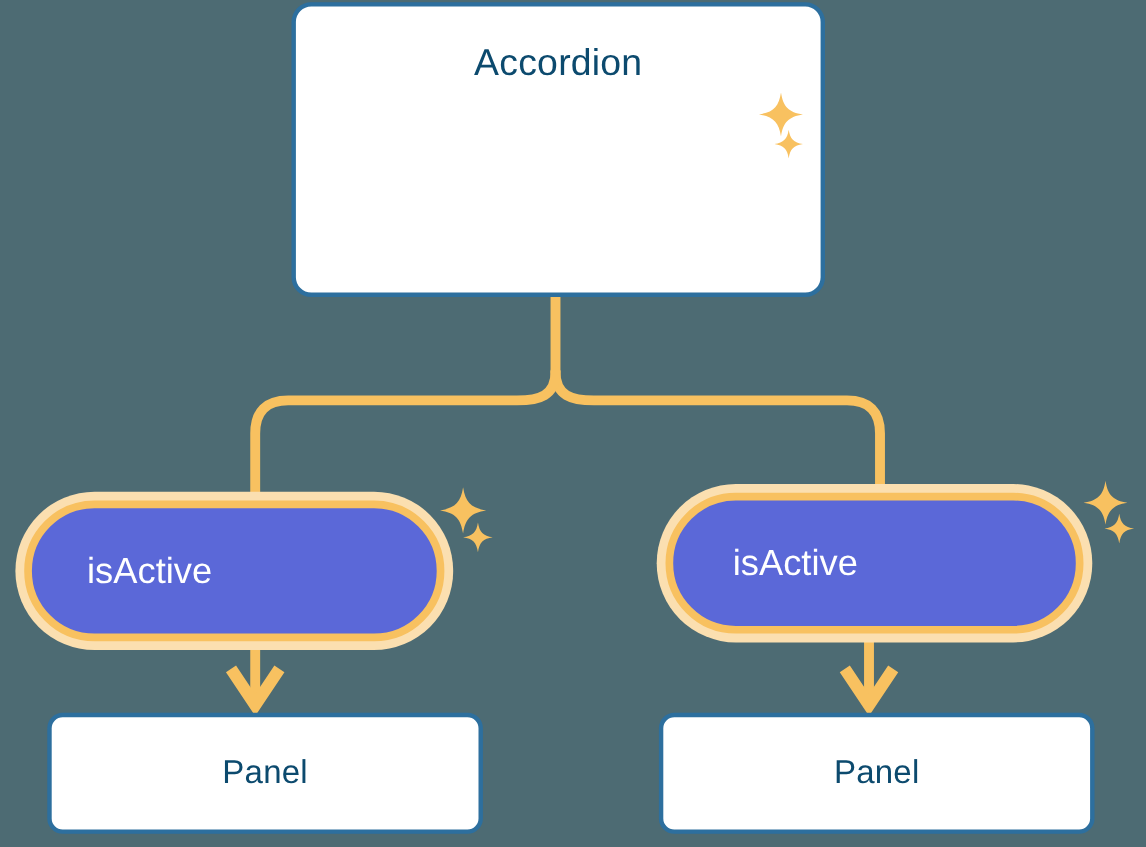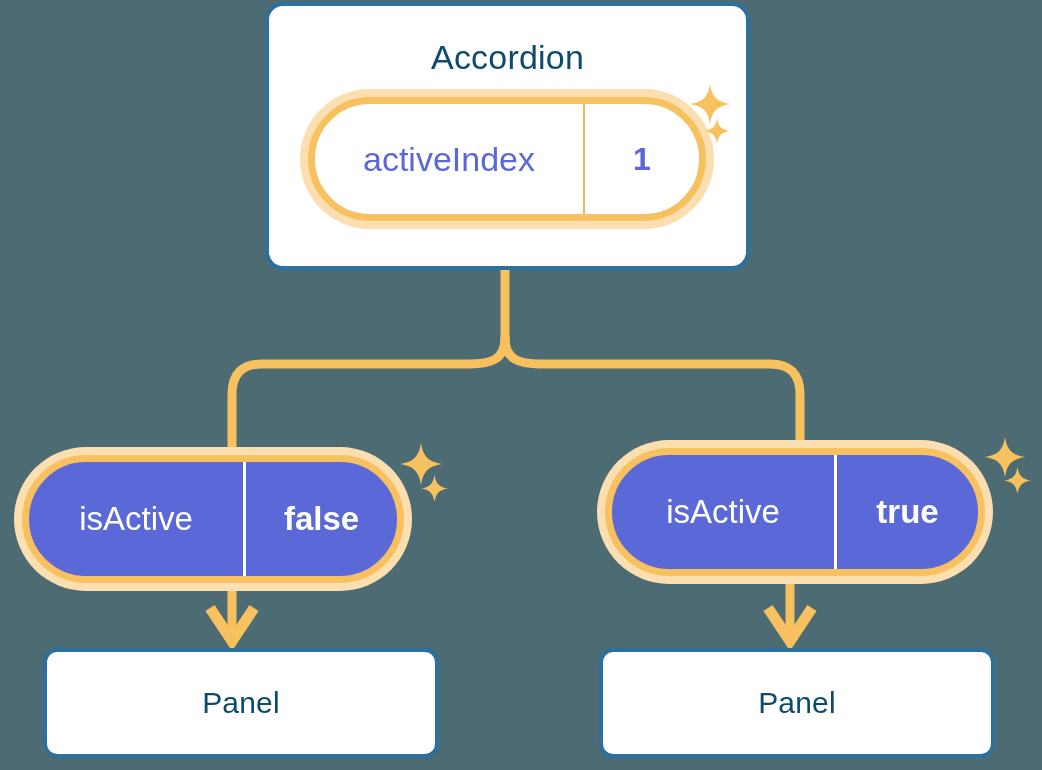--- a/index.html
+++ b/index.html
@@ -171,37 +171,31 @@
     <path d="M 210 608 L 232 641 L 254 608" fill="none" stroke="#f8c160" stroke-width="11" stroke-linecap="butt" stroke-linejoin="miter"></path>
 
     <path d="M 790 576 L 790 636" fill="none" stroke="#f8c160" stroke-width="9" stroke-linecap="butt"></path>
     <path d="M 768 608 L 790 641 L 812 608" fill="none" stroke="#f8c160" stroke-width="11" stroke-linecap="butt" stroke-linejoin="miter"></path>
   </svg>
 
   <div class="card" id="accordion-card">
     <div class="card-title">Accordion</div>
   </div>
 
-  <div class="pill pill--light" id="pill-active-index">
-    <div class="seg seg-key">activeIndex</div>
-    <div class="seg seg-value">1</div>
-  </div>
 
   <div class="pill pill--solid" id="pill-is-active-left">
     <div class="seg seg-key">isActive</div>
-    <div class="seg seg-value">false</div>
   </div>
 
   <div class="card panel-card" id="panel-left">
     <div class="card-title">Panel</div>
   </div>
 
   <div class="pill pill--solid" id="pill-is-active-right">
     <div class="seg seg-key">isActive</div>
-    <div class="seg seg-value">true</div>
   </div>
 
   <div class="card panel-card" id="panel-right">
     <div class="card-title">Panel</div>
   </div>
 
   <div class="sparkle" id="sparkle-accordion-big">
     <svg width="40" height="40" viewBox="0 0 40 40">
       <path d="M20 0 C22 13, 27 18, 40 20 C27 22, 22 27, 20 40 C18 27, 13 22, 0 20 C13 18, 18 13, 20 0 Z" fill="#f8c160"></path>
     </svg>

